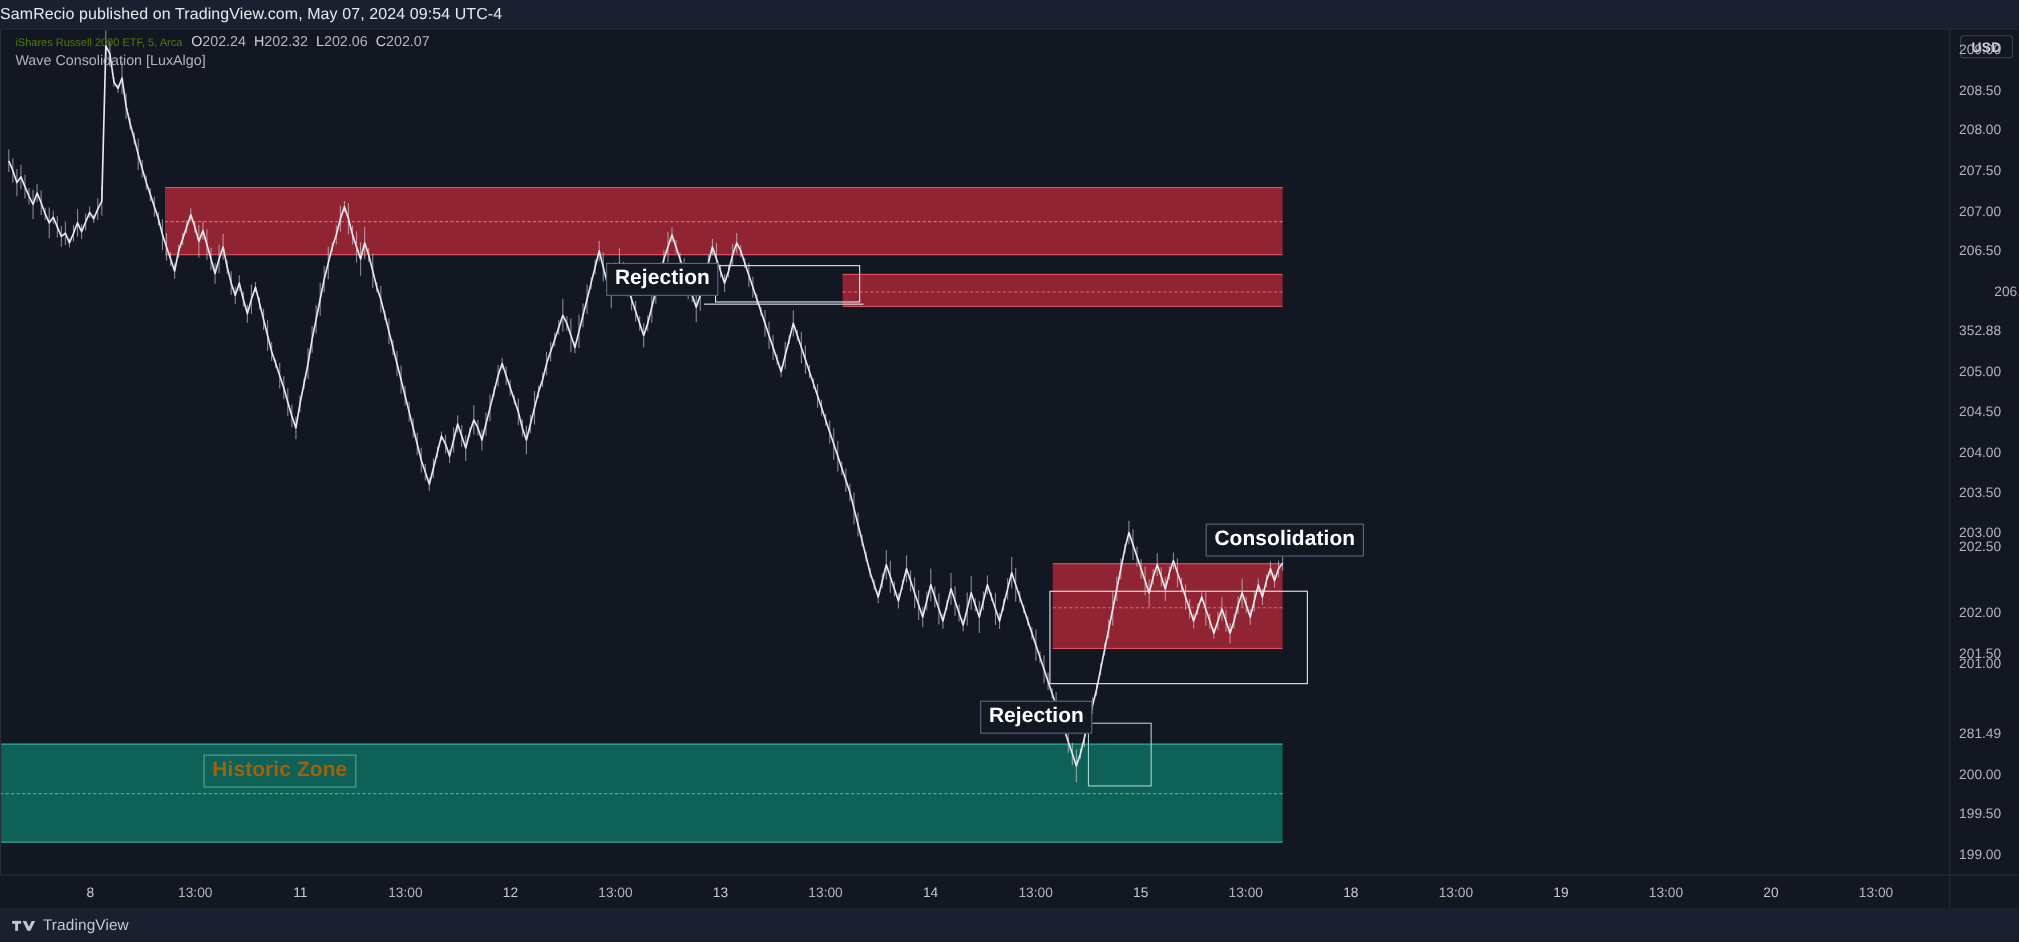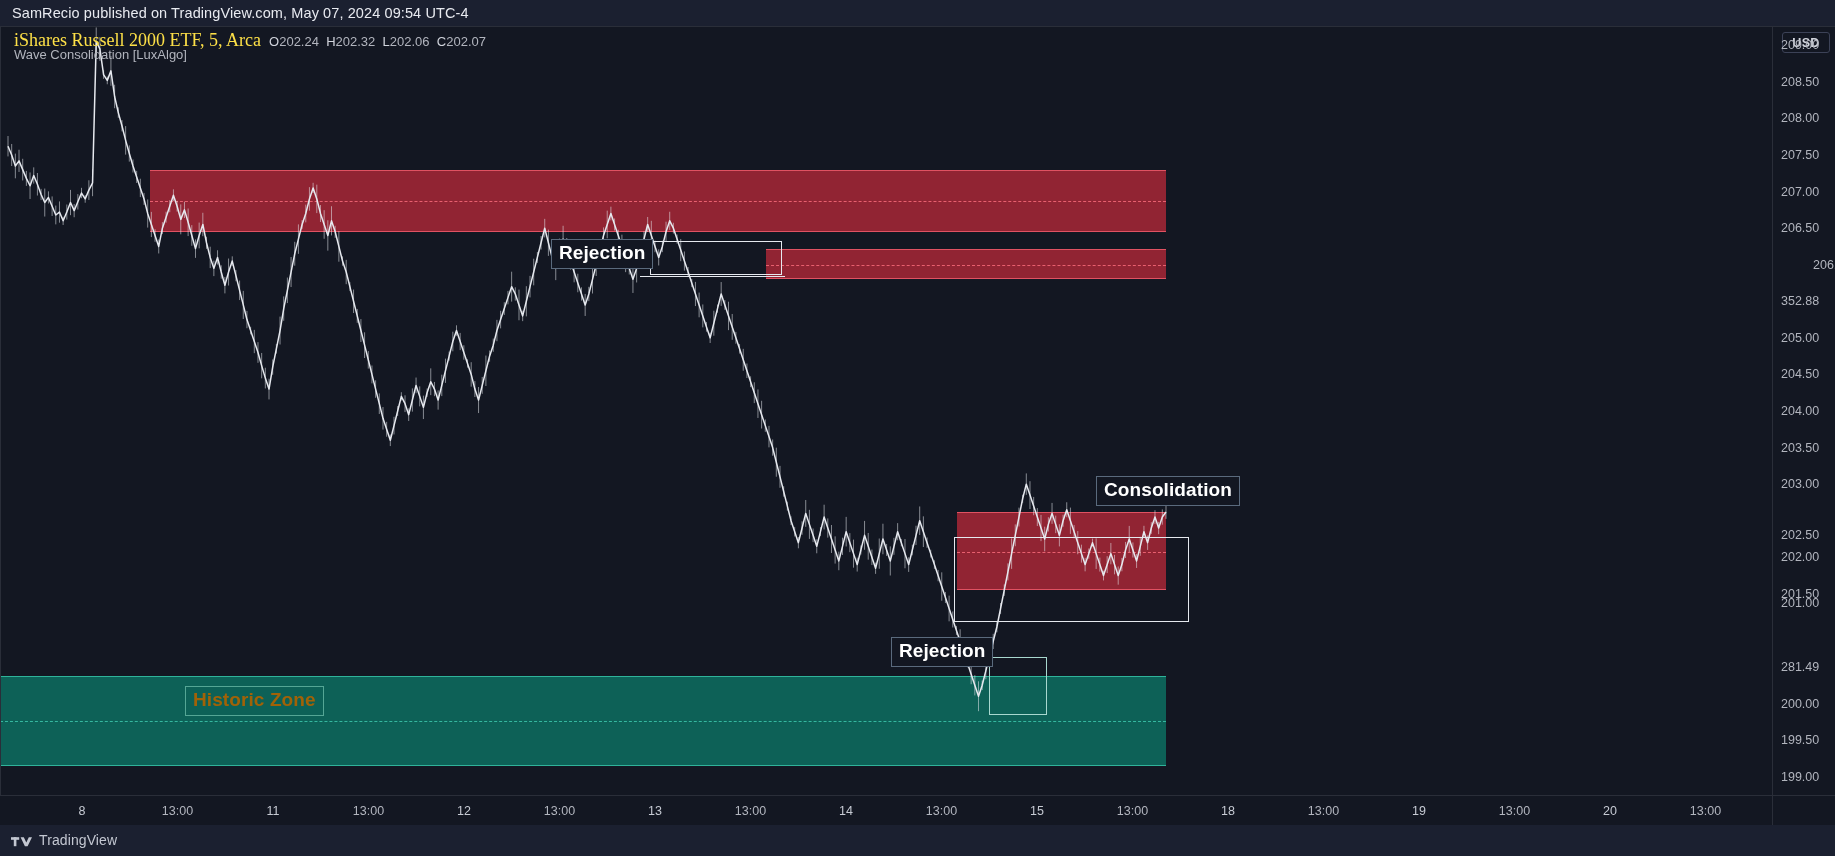--- a/index.html
+++ b/index.html
@@ -7,21 +7,21 @@
   body{
     width:1835px; height:856px; position:relative; overflow:hidden;
     font-family:"Liberation Sans", sans-serif;
     color:#d1d4dc;
   }
 
   
   #attribution-bar{
     position:absolute; left:0; top:0; width:1835px; height:27px;
     background:#1b2030; border-bottom:1px solid #2a2e39;
-    display:flex; align-items:center; padding-left:12px;
+    display:flex; align-items:center; 
   }
   #attribution-text{ font-size:14.5px; color:#e8eaf0; letter-spacing:.1px; white-space:nowrap; }
 
   
   #chart-area{
     position:absolute; left:0; top:27px; width:1772px; height:768px;
     background:#131722; overflow:hidden;
   }
   #left-axis-border{
     position:absolute; left:0; top:27px; width:1px; height:768px; background:#2a2e39;
@@ -38,21 +38,21 @@
     position:absolute; left:1772px; top:795px; width:63px; height:30px;
     background:#131722; border-top:1px solid #2a2e39; border-left:1px solid #2a2e39;
   }
 
   
   #legend{
     position:absolute; left:14px; top:30px; z-index:40;
     pointer-events:none;
   }
   .legend-row{ display:flex; align-items:baseline; white-space:nowrap; height:17px; }
-  .legend-symbol{ font-size:18px; color:#fde047;font-family:Liberation Serif, serif; }
+  .legend-symbol{ font-size:10px; color:#4d7c0f; }
   .legend-ohlc{ font-size:13px; color:#b2b5be; margin-left:8px; }
   .legend-ohlc span.k{ color:#d1d4dc; }
   .legend-study{ font-size:13px; color:#b2b5be; }
 
   
   #usd-badge{
     position:absolute; left:9px; top:5px; width:48px; height:21px;
     border:1px solid #3c4257; border-radius:3px;
     display:flex; align-items:center; justify-content:center;
     font-size:12.5px; font-weight:bold; color:#d1d4dc; letter-spacing:.3px;
@@ -167,21 +167,21 @@
     <div class="price-tick" style="top: 128px;">207.50</div>
     <div class="price-tick" style="top: 164.571px;">207.00</div>
     <div class="price-tick" style="top: 201.143px;">206.50</div>
     <div class="price-tick" style="top: 237.714px; margin-left: 32px;">206.00</div>
     <div class="price-tick" style="top: 274.286px;">352.88</div>
     <div class="price-tick" style="top: 310.857px;">205.00</div>
     <div class="price-tick" style="top: 347.429px;">204.50</div>
     <div class="price-tick" style="top: 384px;">204.00</div>
     <div class="price-tick" style="top: 420.571px;">203.50</div>
     <div class="price-tick" style="top: 457.143px;">203.00</div>
-    <div class="price-tick" style="top: 508px;">202.50</div>
+    <div class="price-tick" style="top: 470px;">202.50</div>
     <div class="price-tick" style="top: 530.286px;">202.00</div>
     <div class="price-tick" style="top: 566.857px; text-align: right;">201.50</div>
     <div class="price-tick" style="top: 576px;">201.00</div>
     <div class="price-tick" style="top: 640px;">281.49</div>
     <div class="price-tick" style="top: 676.571px;">200.00</div>
     <div class="price-tick" style="top: 713.143px;">199.50</div>
     <div class="price-tick" style="top: 749.714px;">199.00</div>
   </div>
 
 <div id="time-axis">

